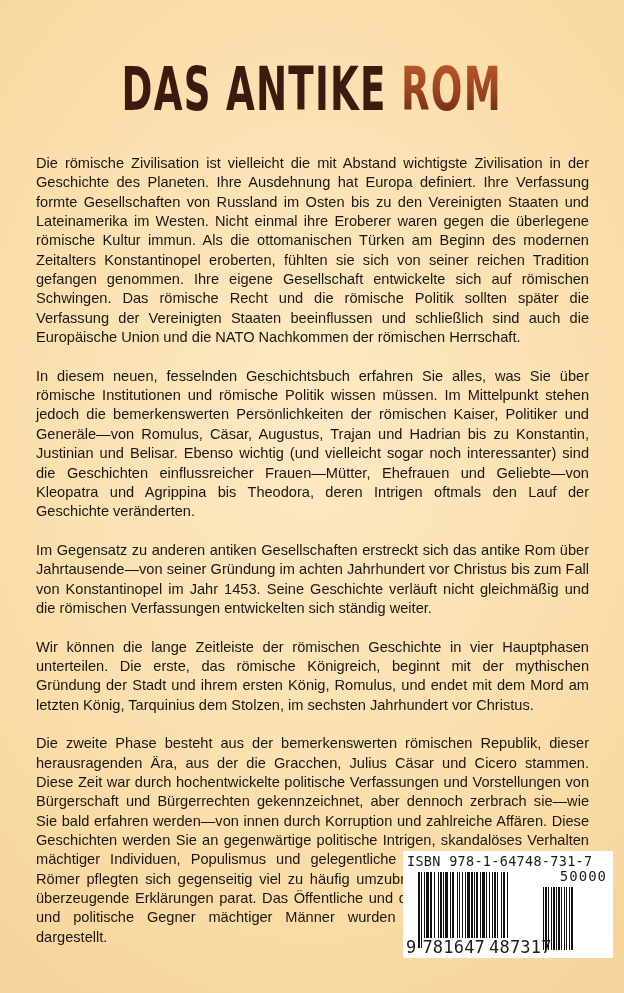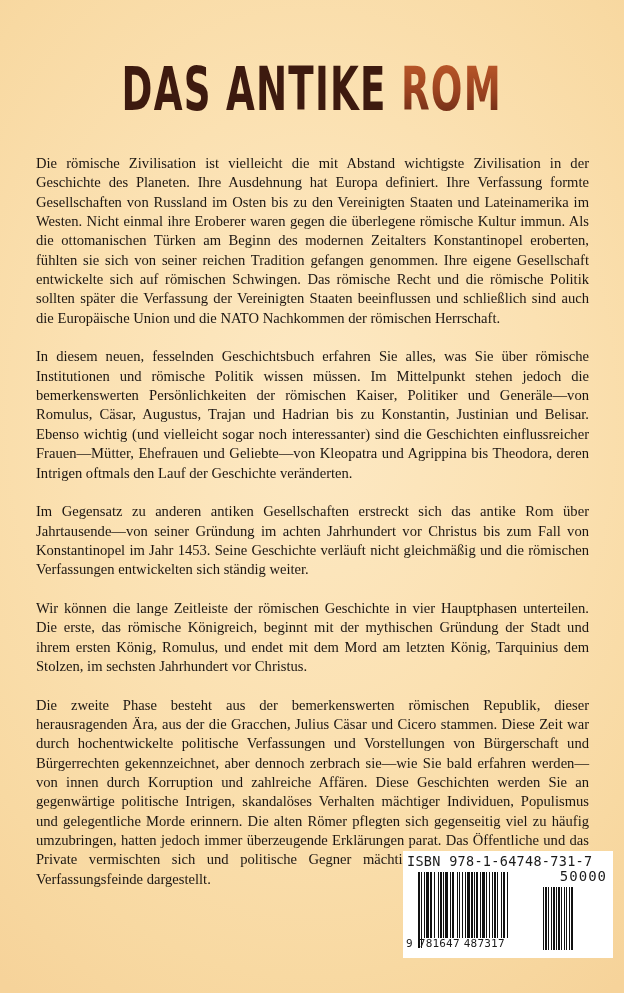--- a/index.html
+++ b/index.html
@@ -42,21 +42,20 @@
       color: transparent;
     }
     .body-text {
       position: absolute;
       left: 36px;
       top: 154px;
       width: 553px;
       color: #1c1612;
       font-size: 14.6px;
       line-height: 19.35px;
-      font-family: Liberation Serif, serif;
     }
     .body-text p {
       margin: 0 0 19.35px 0;
       text-align: justify;
       hyphens: none;
     }
     .barcode-box {
       position: absolute;
       left: 403px;
       top: 851px;
@@ -106,21 +105,21 @@
       height: 100%;
     }
     .bars-main .bar.short {
       height: 66px;
     }
     .ean-digits {
       position: absolute;
       left: 3px;
       top: 86px;
       font-family: "DejaVu Sans Mono", monospace;
-      font-size: 11px;
+      font-size: 17px;
       color: #1a1a1a;
       white-space: nowrap;
       letter-spacing: 0.2px;
     }
     .ean-digits .first {
       margin-right: 6px;
     }
     .ean-digits .sep {
       display: inline-block;
       width: 4px;

